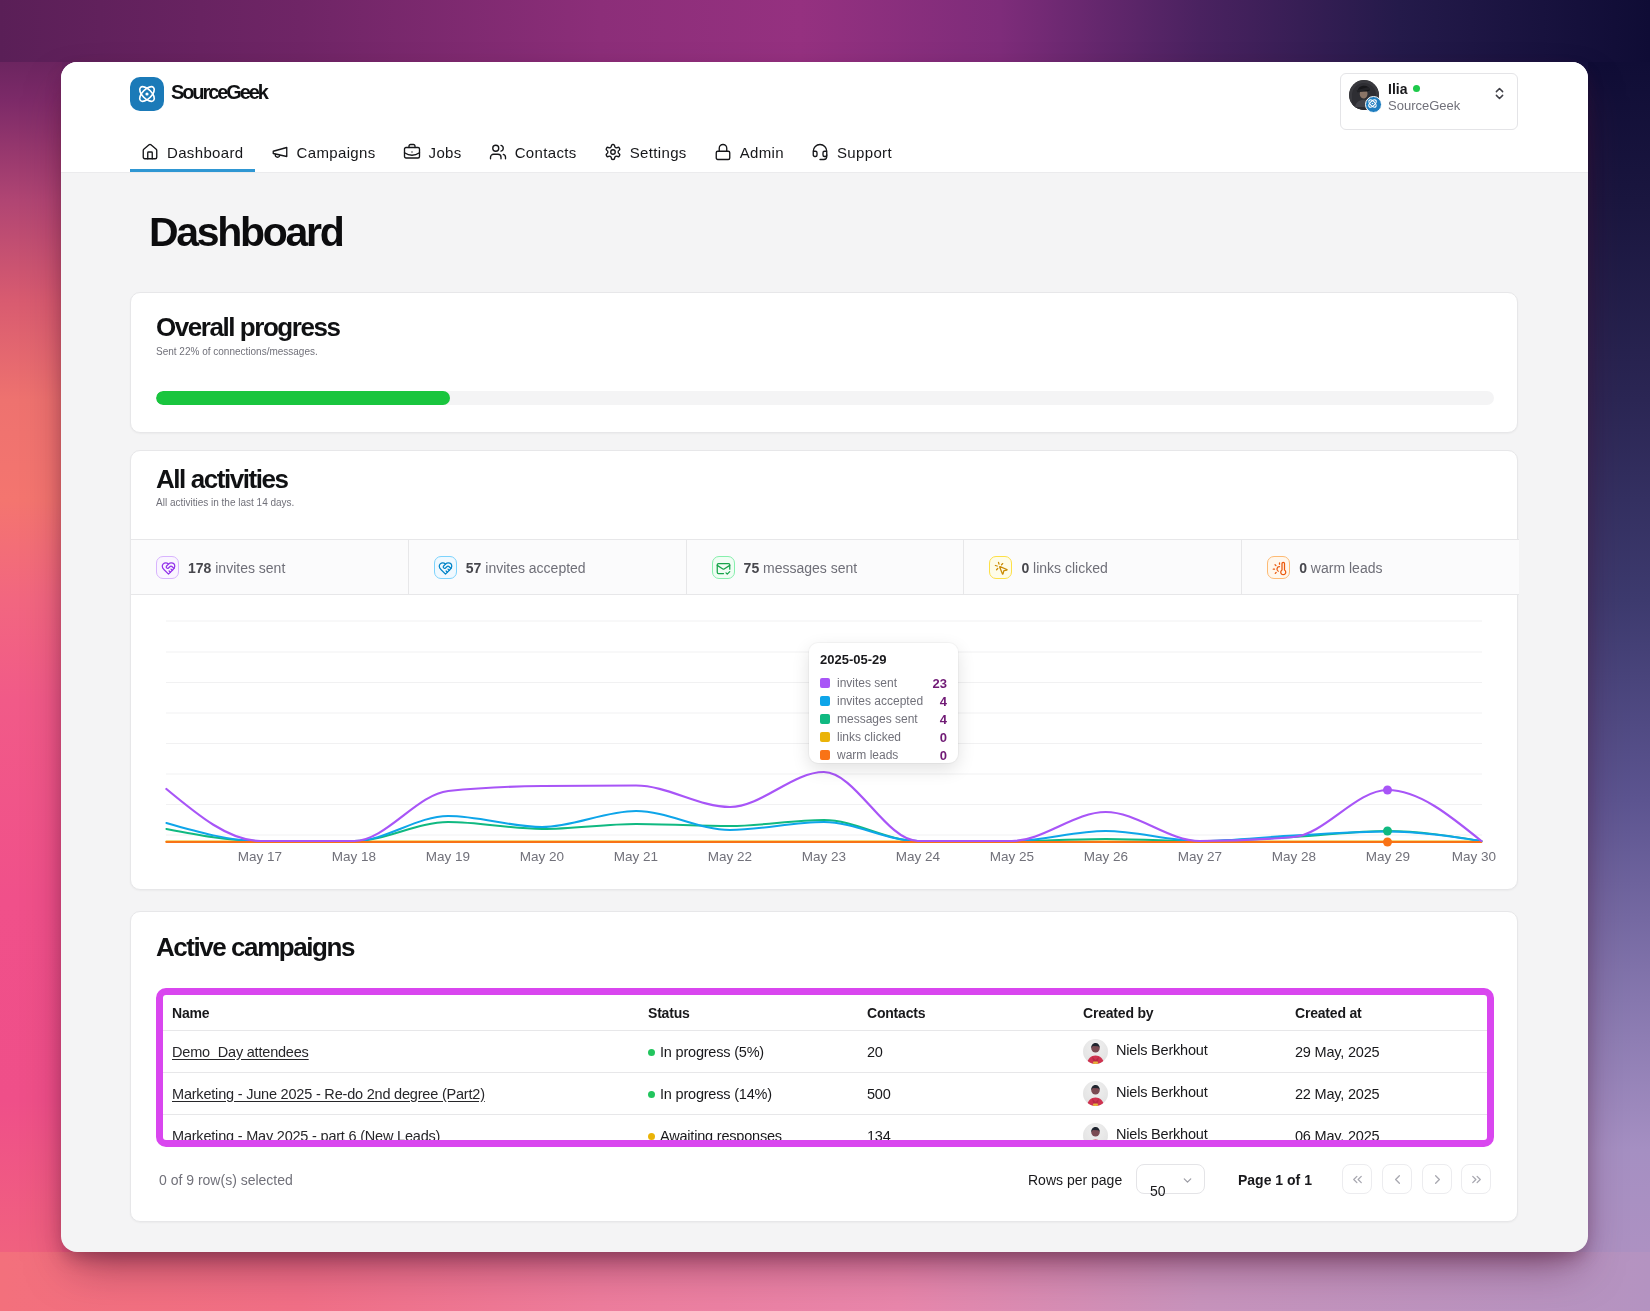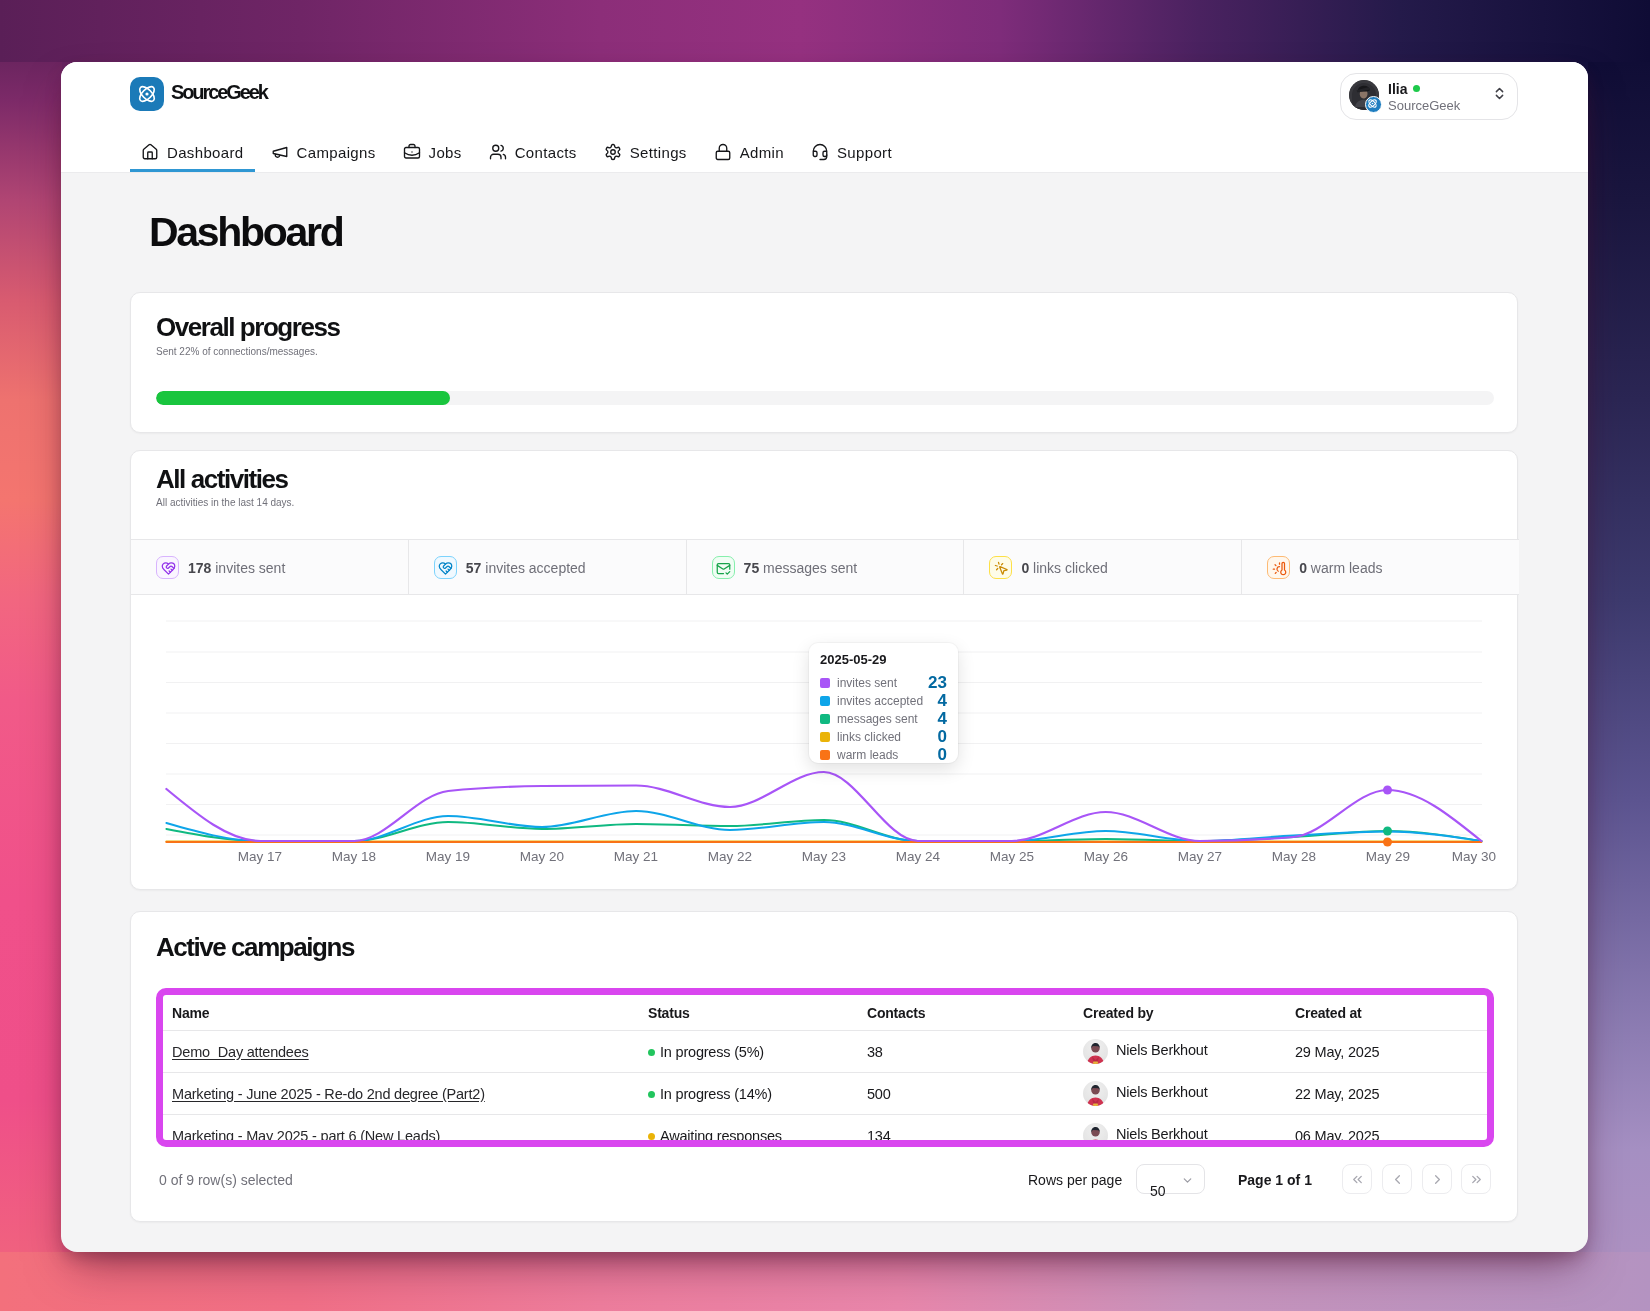--- a/index.html
+++ b/index.html
@@ -10,21 +10,21 @@
 .bgR{position:absolute;left:1588px;top:62px;width:62px;height:1190px;background:linear-gradient(to bottom,#100d36 0%,#1a163f 11.6%,#2b2654 28.4%,#3d3a6e 45.2%,#5c5490 62%,#8677ae 78.8%,#a58fc2 91.4%,#ad91c2 100%)}
 .app{position:absolute;left:61px;top:62px;width:1527px;height:1190px;border-radius:16px;background:#f4f4f5;overflow:hidden;box-shadow:0 22px 45px -12px rgba(75,15,45,.55),0 8px 18px -4px rgba(75,15,45,.38)}
 .hdr{position:absolute;left:0;top:0;width:100%;height:110px;background:#fff;border-bottom:1px solid #ebebed}
 .logo{position:absolute;left:69px;top:15px;width:34px;height:34px;border-radius:10px;background:#1b7ab8}
 .logo svg{position:absolute;left:4px;top:4px}
 .brand{position:absolute;left:110px;top:19px;font-size:20px;font-weight:700;color:#101113;letter-spacing:-2.1px}
 .nav{position:absolute;left:69px;bottom:0;display:flex;gap:5px}
 .tab{display:flex;align-items:center;gap:8px;padding:0 11px;height:37px;font-size:15px;font-weight:500;color:#16171a;letter-spacing:.35px;border-bottom:3px solid transparent;box-sizing:border-box}
 .tab svg{flex:0 0 auto}
 .tab.on{border-bottom-color:#2f97d3}
-.chip{position:absolute;right:70px;top:11px;width:178px;height:47px;border:1px solid #e4e4e7;border-radius:16px;background:#fff;box-sizing:border-box}
+.chip{position:absolute;right:70px;top:11px;width:178px;height:57px;border:1px solid #e4e4e7;border-radius:6px;background:#fff;box-sizing:border-box}
 .cav{position:absolute;left:8px;top:6px;width:30px;height:30px;border-radius:50%;background:radial-gradient(circle at 40% 35%,#555,#26262a 75%);overflow:hidden}
 .cbadge{position:absolute;left:24px;top:22px;width:15px;height:15px;border-radius:50%;background:#1f7ec0;border:1px solid #fff}
 .cname{position:absolute;left:47px;top:7px;font-size:14px;font-weight:700;color:#18181b}
 .cdot{position:absolute;left:72px;top:11px;width:7px;height:7px;border-radius:50%;background:#1ec94b}
 .corg{position:absolute;left:47px;top:24px;font-size:13px;color:#71717a}
 .cupdn{position:absolute;right:10px;top:12px;color:#3f3f46}
 .h1{position:absolute;left:88px;top:147px;font-size:41px;font-weight:700;color:#0c0c0e;letter-spacing:-2.3px}
 .card{position:absolute;left:69px;background:#fff;border:1px solid #e7e7e9;border-radius:10px;box-sizing:border-box;box-shadow:0 1px 2px rgba(0,0,0,.04)}
 .c1{top:230px;width:1388px;height:141px}
 .c2{top:388px;width:1388px;height:440px}
@@ -37,21 +37,21 @@
 .stile{flex:1;position:relative;border-right:1px solid #e7e7e9}
 .stile:last-child{border-right:none}
 .sic{position:absolute;left:25px;top:16px;width:23px;height:23px;border-radius:7px;box-sizing:border-box;border:1px solid}
 .sic svg{position:absolute;left:3.5px;top:3.5px}
 .stxt{position:absolute;left:57px;top:20px;font-size:14px;color:#6f6f78}
 .stxt b{color:#47474d;font-weight:700}
 .tip{position:absolute;left:678px;top:192px;width:149px;height:120px;background:#fff;border-radius:9px;box-shadow:0 6px 18px rgba(0,0,0,.12),0 0 0 1px rgba(0,0,0,.03);box-sizing:border-box;padding:9px 11px;z-index:5}
 .tipt{font-size:13px;font-weight:700;color:#18181b;margin-bottom:7px}
 .tiprow{display:flex;align-items:center;gap:7px;height:18px;font-size:12px;color:#71717a}
 .tiprow .sq{width:10px;height:10px;border-radius:2px;flex:0 0 auto}
-.tiprow .v{margin-left:auto;color:#0369a1;font-weight:600;font-size:17px}
+.tiprow .v{margin-left:auto;color:#701a75;font-weight:600;font-size:13px}
 table.tbl{position:absolute;left:25px;top:76px;width:1338px;border-collapse:separate;border-spacing:0;font-size:14.5px;color:#18181b;letter-spacing:-.2px}
 .tbl th{font-size:14px;font-weight:700;text-align:left;height:35px;padding:0 0 0 9px;border-bottom:1px solid #e7e7e9;color:#18181b}
 .tbl td{height:41px;padding:0 0 0 9px;border-bottom:1px solid #e7e7e9}
 .tbl tr:last-child td{border-bottom:none}
 .tblwrap{position:absolute;left:25px;top:76px;width:1338px;height:159px;border:7px solid #d946ef;border-radius:10px;box-sizing:border-box;overflow:hidden}
 .lnk{color:#27272a;text-decoration:underline;text-underline-offset:2px}
 .dot{display:inline-block;width:7px;height:7px;border-radius:50%;margin-right:5px;vertical-align:1px}
 .rowav{display:inline-block;width:25px;height:25px;border-radius:50%;background:radial-gradient(circle at 50% 30%,#f0f0f0,#dedede);vertical-align:middle;margin-right:8px;position:relative;overflow:hidden}
 .ftxt{position:absolute;left:28px;top:260px;font-size:14px;color:#71717a}
 .pgbtn{position:absolute;top:252px;width:30px;height:30px;border:1px solid #ececef;border-radius:8px;background:#fff;box-sizing:border-box;display:flex;align-items:center;justify-content:center}
@@ -260,21 +260,21 @@
             <tr>
               <th style="width:467px">Name</th>
               <th style="width:210px">Status</th>
               <th style="width:207px">Contacts</th>
               <th style="width:203px">Created by</th>
               <th>Created at</th>
             </tr>
 <tr>
               <td><span class="lnk">Demo_Day attendees</span></td>
               <td><span class="dot" style="background:#22c55e"></span>In progress (5%)</td>
-              <td>38</td>
+              <td>20</td>
               <td><span class="rowav"><svg width="25" height="25" viewBox="0 0 25 25">
                     <path d="M4 25c.4-5.5 4.2-8.6 8.5-8.6s8.1 3.1 8.5 8.6z" fill="#cf3350"></path>
                     <path d="M9 17.5 12.5 21l3.5-3.3-1.8 7.3h-3.4z" fill="#b82a45"></path>
                     <circle cx="12.5" cy="9.4" r="4.2" fill="#7a4a52"></circle>
                     <path d="M8.3 9.2c-.2-3 1.6-5.2 4.2-5.2 2.7 0 4.4 2 4.3 5l-1.5-1.8-5.5-.3z" fill="#1f242e"></path>
                     <path d="M10.3 22.6h4.4l.5 2.4h-5.4z" fill="#e8b23c"></path>
                   </svg></span>Niels Berkhout</td>
               <td>29 May, 2025</td>
             </tr>
 <tr>

